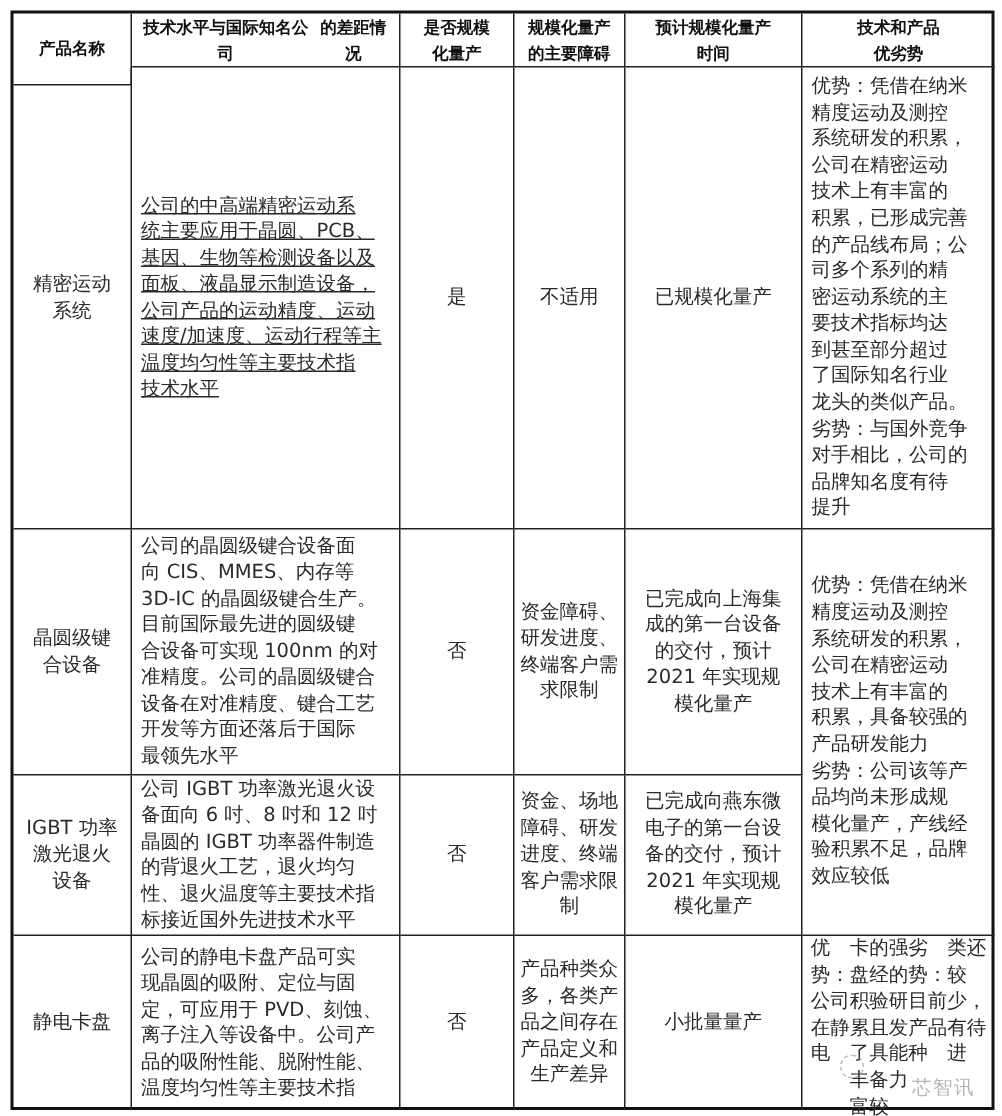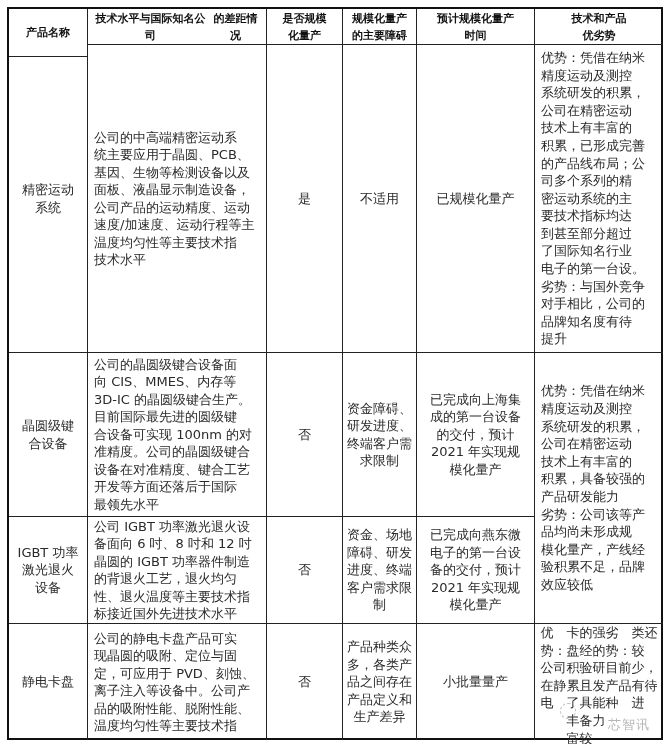--- a/index.html
+++ b/index.html
@@ -46,21 +46,21 @@
   </div>
   <div class="cell hdr nor" style="left:526px;top:0;width:128px;height:36px;flex-direction:column;">
     <span>技术和产品</span>
     <span>优劣势</span>
   </div>
 
   <div class="cell" style="left:0;top:36px;width:79px;height:308px;flex-direction:column;">
     <span>精密运动</span>
     <span>系统</span>
   </div>
-  <div class="cell left" style="left:79px;top:36px;width:179px;height:308px;flex-direction:column;justify-content:center;align-items:flex-start;">
+  <div class="cell left" style="left:79px;top:36px;width:179px;height:308px;flex-direction:column;justify-content:center;align-items:flex-start;text-decoration:underline;">
     <span>公司的中高端精密运动系</span>
     <span>统主要应用于晶圆、PCB、</span>
     <span>基因、生物等检测设备以及</span>
     <span>面板、液晶显示制造设备，</span>
     <span>公司产品的运动精度、运动</span>
     <span>速度/加速度、运动行程等主</span>
     <span>温度均匀性等主要技术指</span>
     <span>技术水平</span>
   </div>
   <div class="cell" style="left:258px;top:36px;width:76px;height:308px;">
@@ -78,21 +78,21 @@
     <span>系统研发的积累，</span>
     <span>公司在精密运动</span>
     <span>技术上有丰富的</span>
     <span>积累，已形成完善</span>
     <span>的产品线布局；公</span>
     <span>司多个系列的精</span>
     <span>密运动系统的主</span>
     <span>要技术指标均达</span>
     <span>到甚至部分超过</span>
     <span>了国际知名行业</span>
-    <span>电子的第一台设。</span>
+    <span>龙头的类似产品。</span>
     <span>劣势：与国外竞争</span>
     <span>对手相比，公司的</span>
     <span>品牌知名度有待</span>
     <span>提升</span>
   </div>
 
   <div class="cell" style="left:0;top:344px;width:79px;height:164px;flex-direction:column;">
     <span>晶圆级键</span>
     <span>合设备</span>
   </div>

